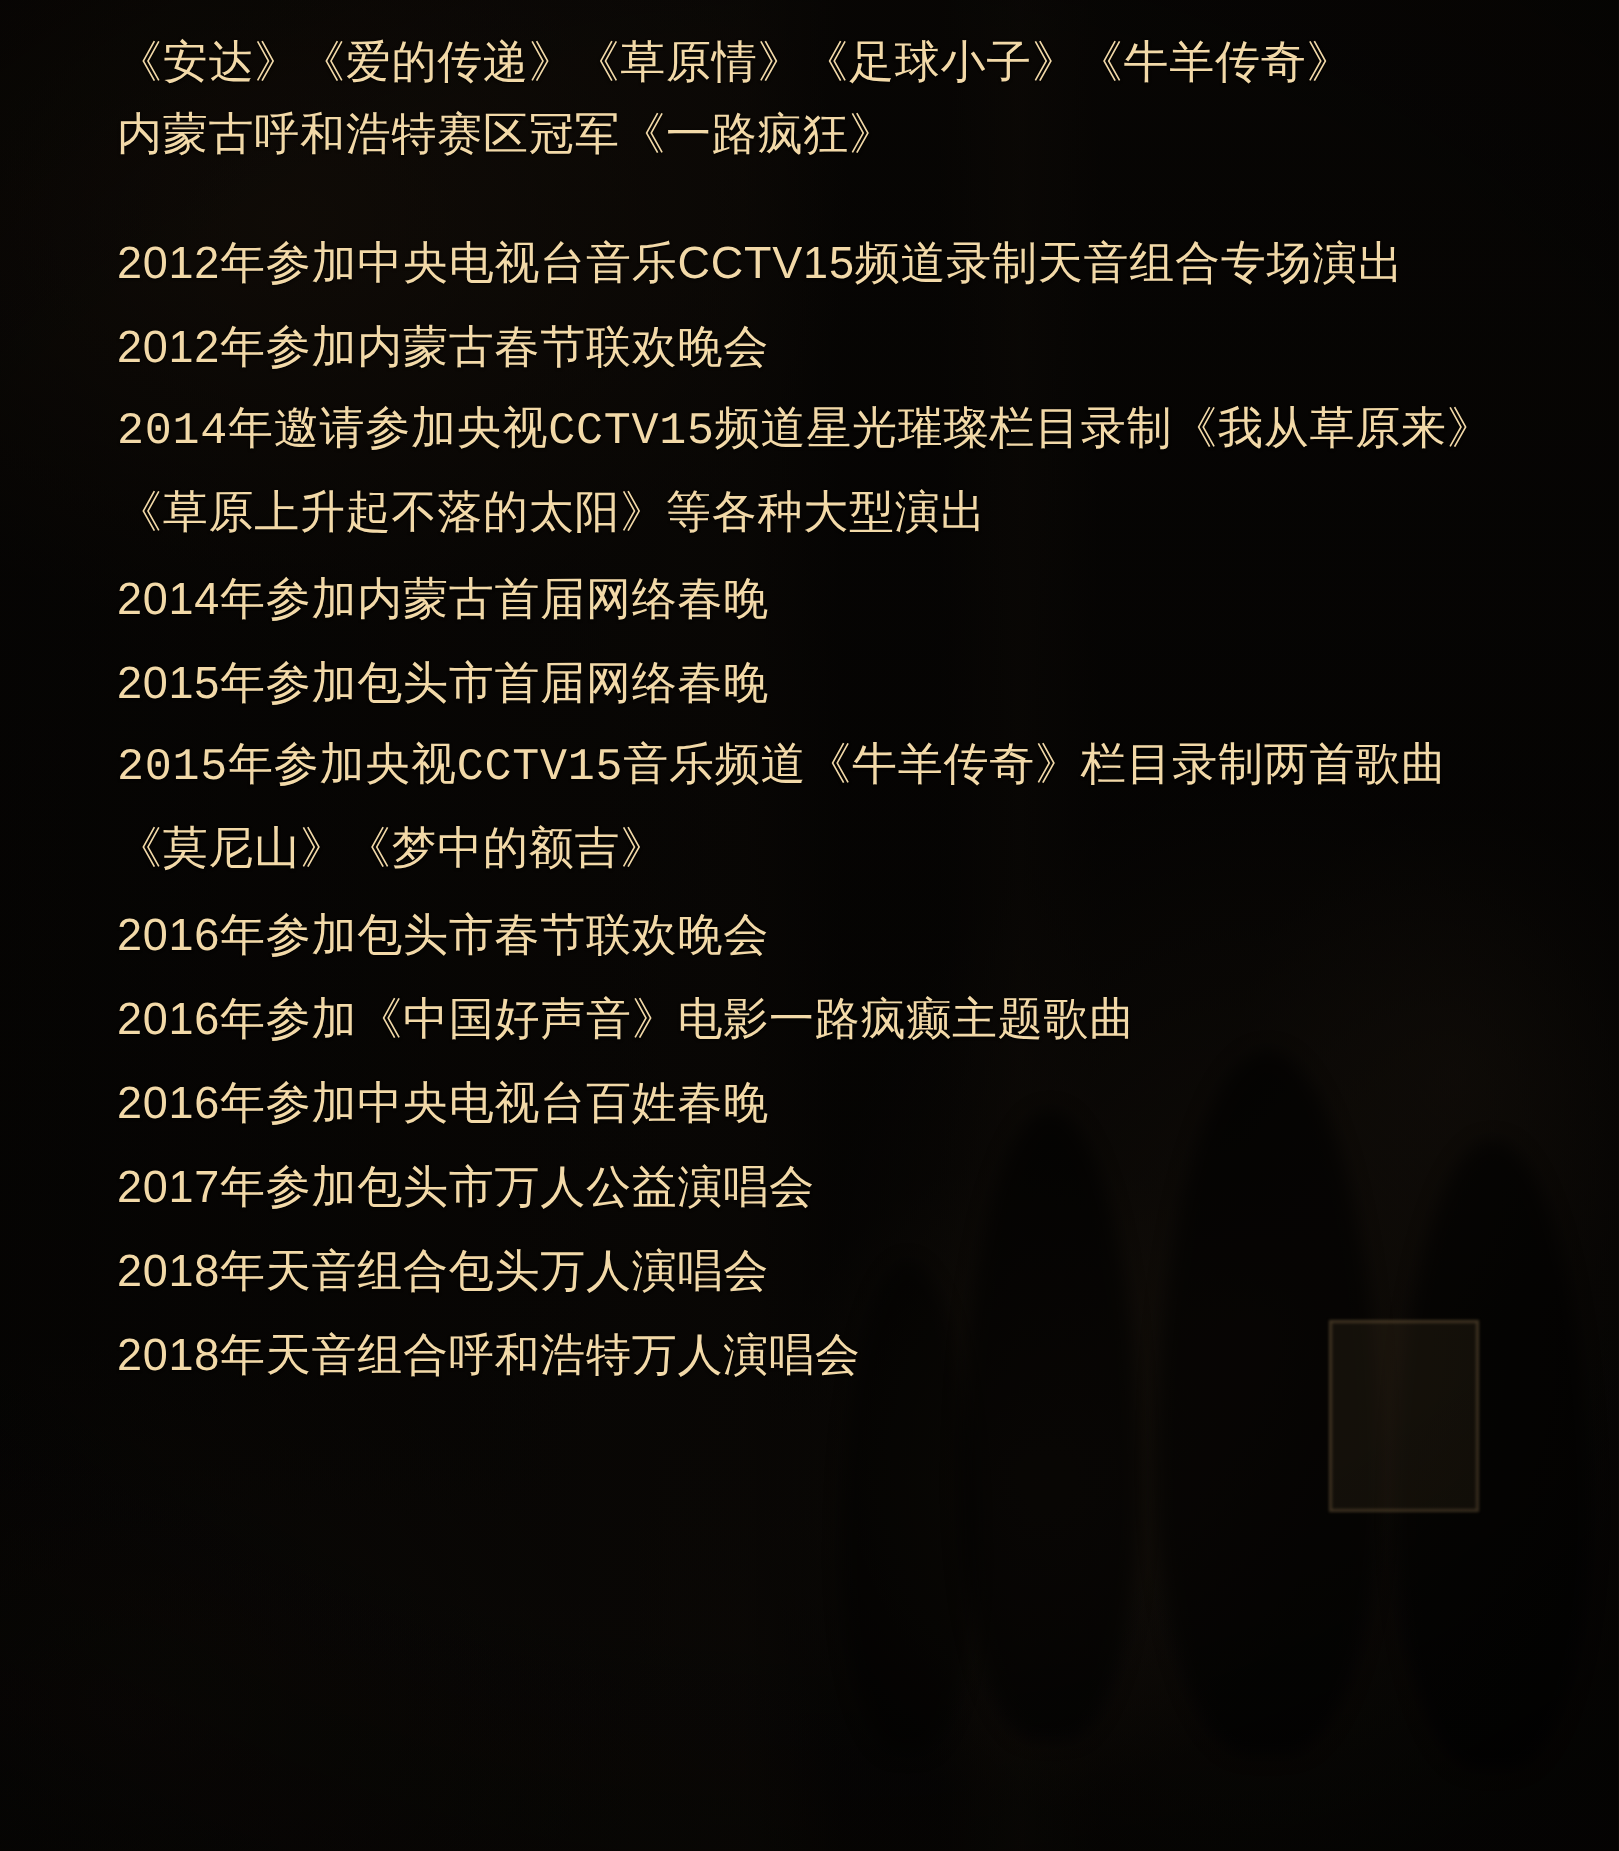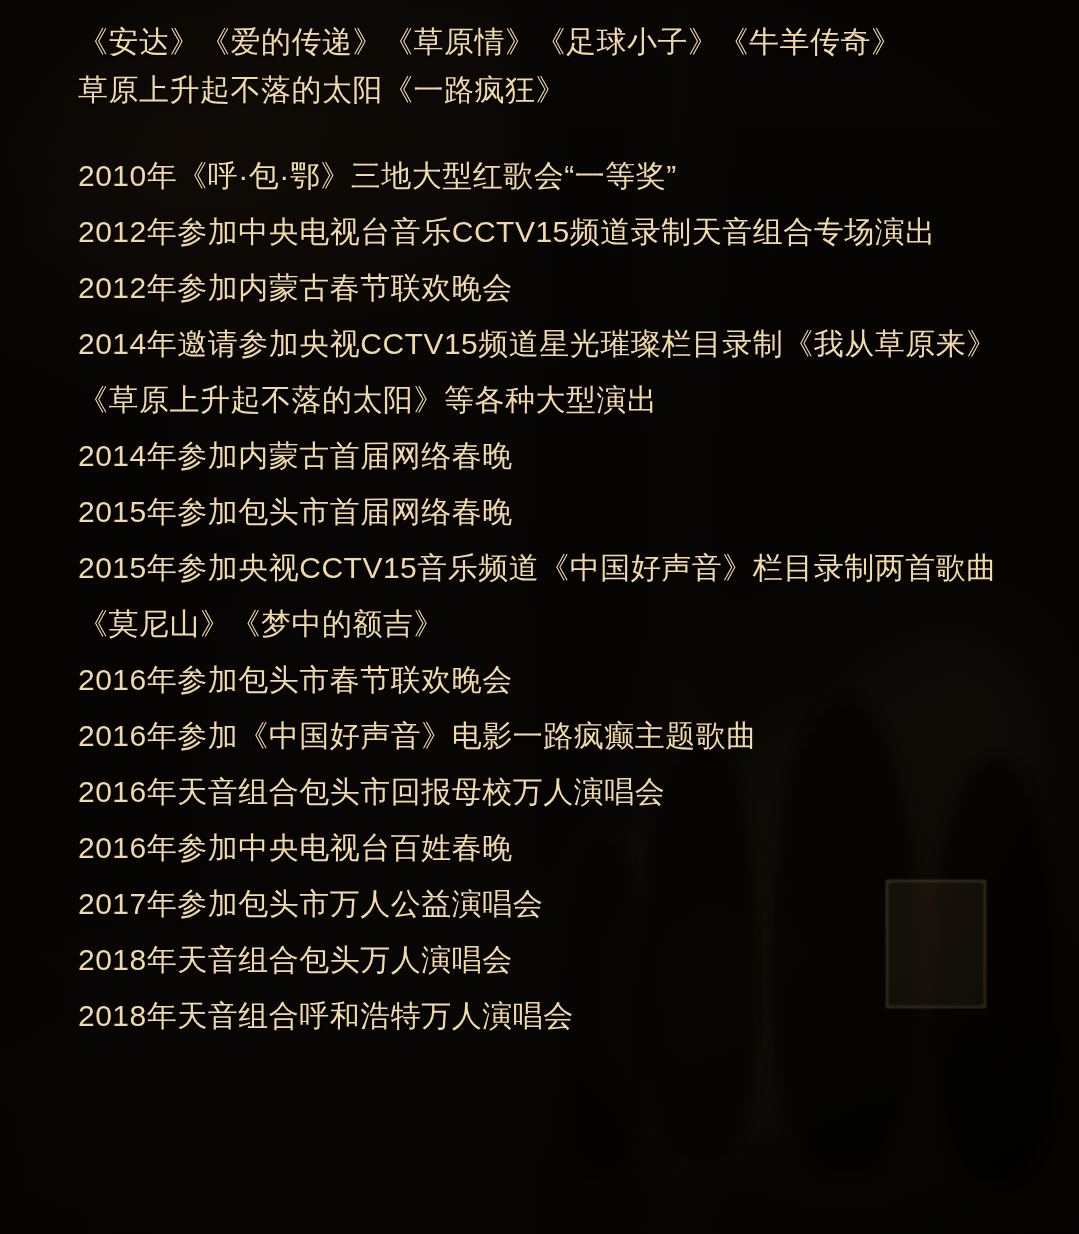--- a/index.html
+++ b/index.html
@@ -84,21 +84,21 @@
   }
 
   .line {
     color: #f2d9a8;
     font-size: 30px;
     line-height: 52px;
     letter-spacing: 0.5px;
     white-space: nowrap;
     text-shadow: 0 1px 2px rgba(0,0,0,0.85);
   }
-  .line.wrap { white-space: normal; }
+  .line.wrap { white-space: normal; font-family: Liberation Mono, monospace; }
   .line.head {
     line-height: 48px;
   }
   .spacer { height: 34px; }
 
   
   .block-list .line { line-height: 56px; }
 </style>
 </head>
 <body>
@@ -113,36 +113,34 @@
   <div class="silhouette sil-b"></div>
   <div class="silhouette sil-c"></div>
   <div class="frame-hint"></div>
 
   <div class="vignette"></div>
 
   <div class="content">
 
     <div class="block-head">
       <div class="line head">《安达》《爱的传递》《草原情》《足球小子》《牛羊传奇》</div>
-      <div class="line head">草原上升起不落的太阳《一路疯狂》</div>
+      <div class="line head">内蒙古呼和浩特赛区冠军《一路疯狂》</div>
     </div>
 
     <div class="spacer"></div>
 
     <div class="block-list">
-      <div class="line">2010年《呼·包·鄂》三地大型红歌会“一等奖”</div>
       <div class="line">2012年参加中央电视台音乐CCTV15频道录制天音组合专场演出</div>
       <div class="line">2012年参加内蒙古春节联欢晚会</div>
       <div class="line wrap">2014年邀请参加央视CCTV15频道星光璀璨栏目录制《我从草原来》《草原上升起不落的太阳》等各种大型演出</div>
       <div class="line">2014年参加内蒙古首届网络春晚</div>
       <div class="line">2015年参加包头市首届网络春晚</div>
-      <div class="line wrap">2015年参加央视CCTV15音乐频道《中国好声音》栏目录制两首歌曲《莫尼山》《梦中的额吉》</div>
+      <div class="line wrap">2015年参加央视CCTV15音乐频道《牛羊传奇》栏目录制两首歌曲《莫尼山》《梦中的额吉》</div>
       <div class="line">2016年参加包头市春节联欢晚会</div>
       <div class="line">2016年参加《中国好声音》电影一路疯癫主题歌曲</div>
-      <div class="line">2016年天音组合包头市回报母校万人演唱会</div>
       <div class="line">2016年参加中央电视台百姓春晚</div>
       <div class="line">2017年参加包头市万人公益演唱会</div>
       <div class="line">2018年天音组合包头万人演唱会</div>
       <div class="line">2018年天音组合呼和浩特万人演唱会</div>
     </div>
 
   </div>
 </div>
 
 </body></html>

